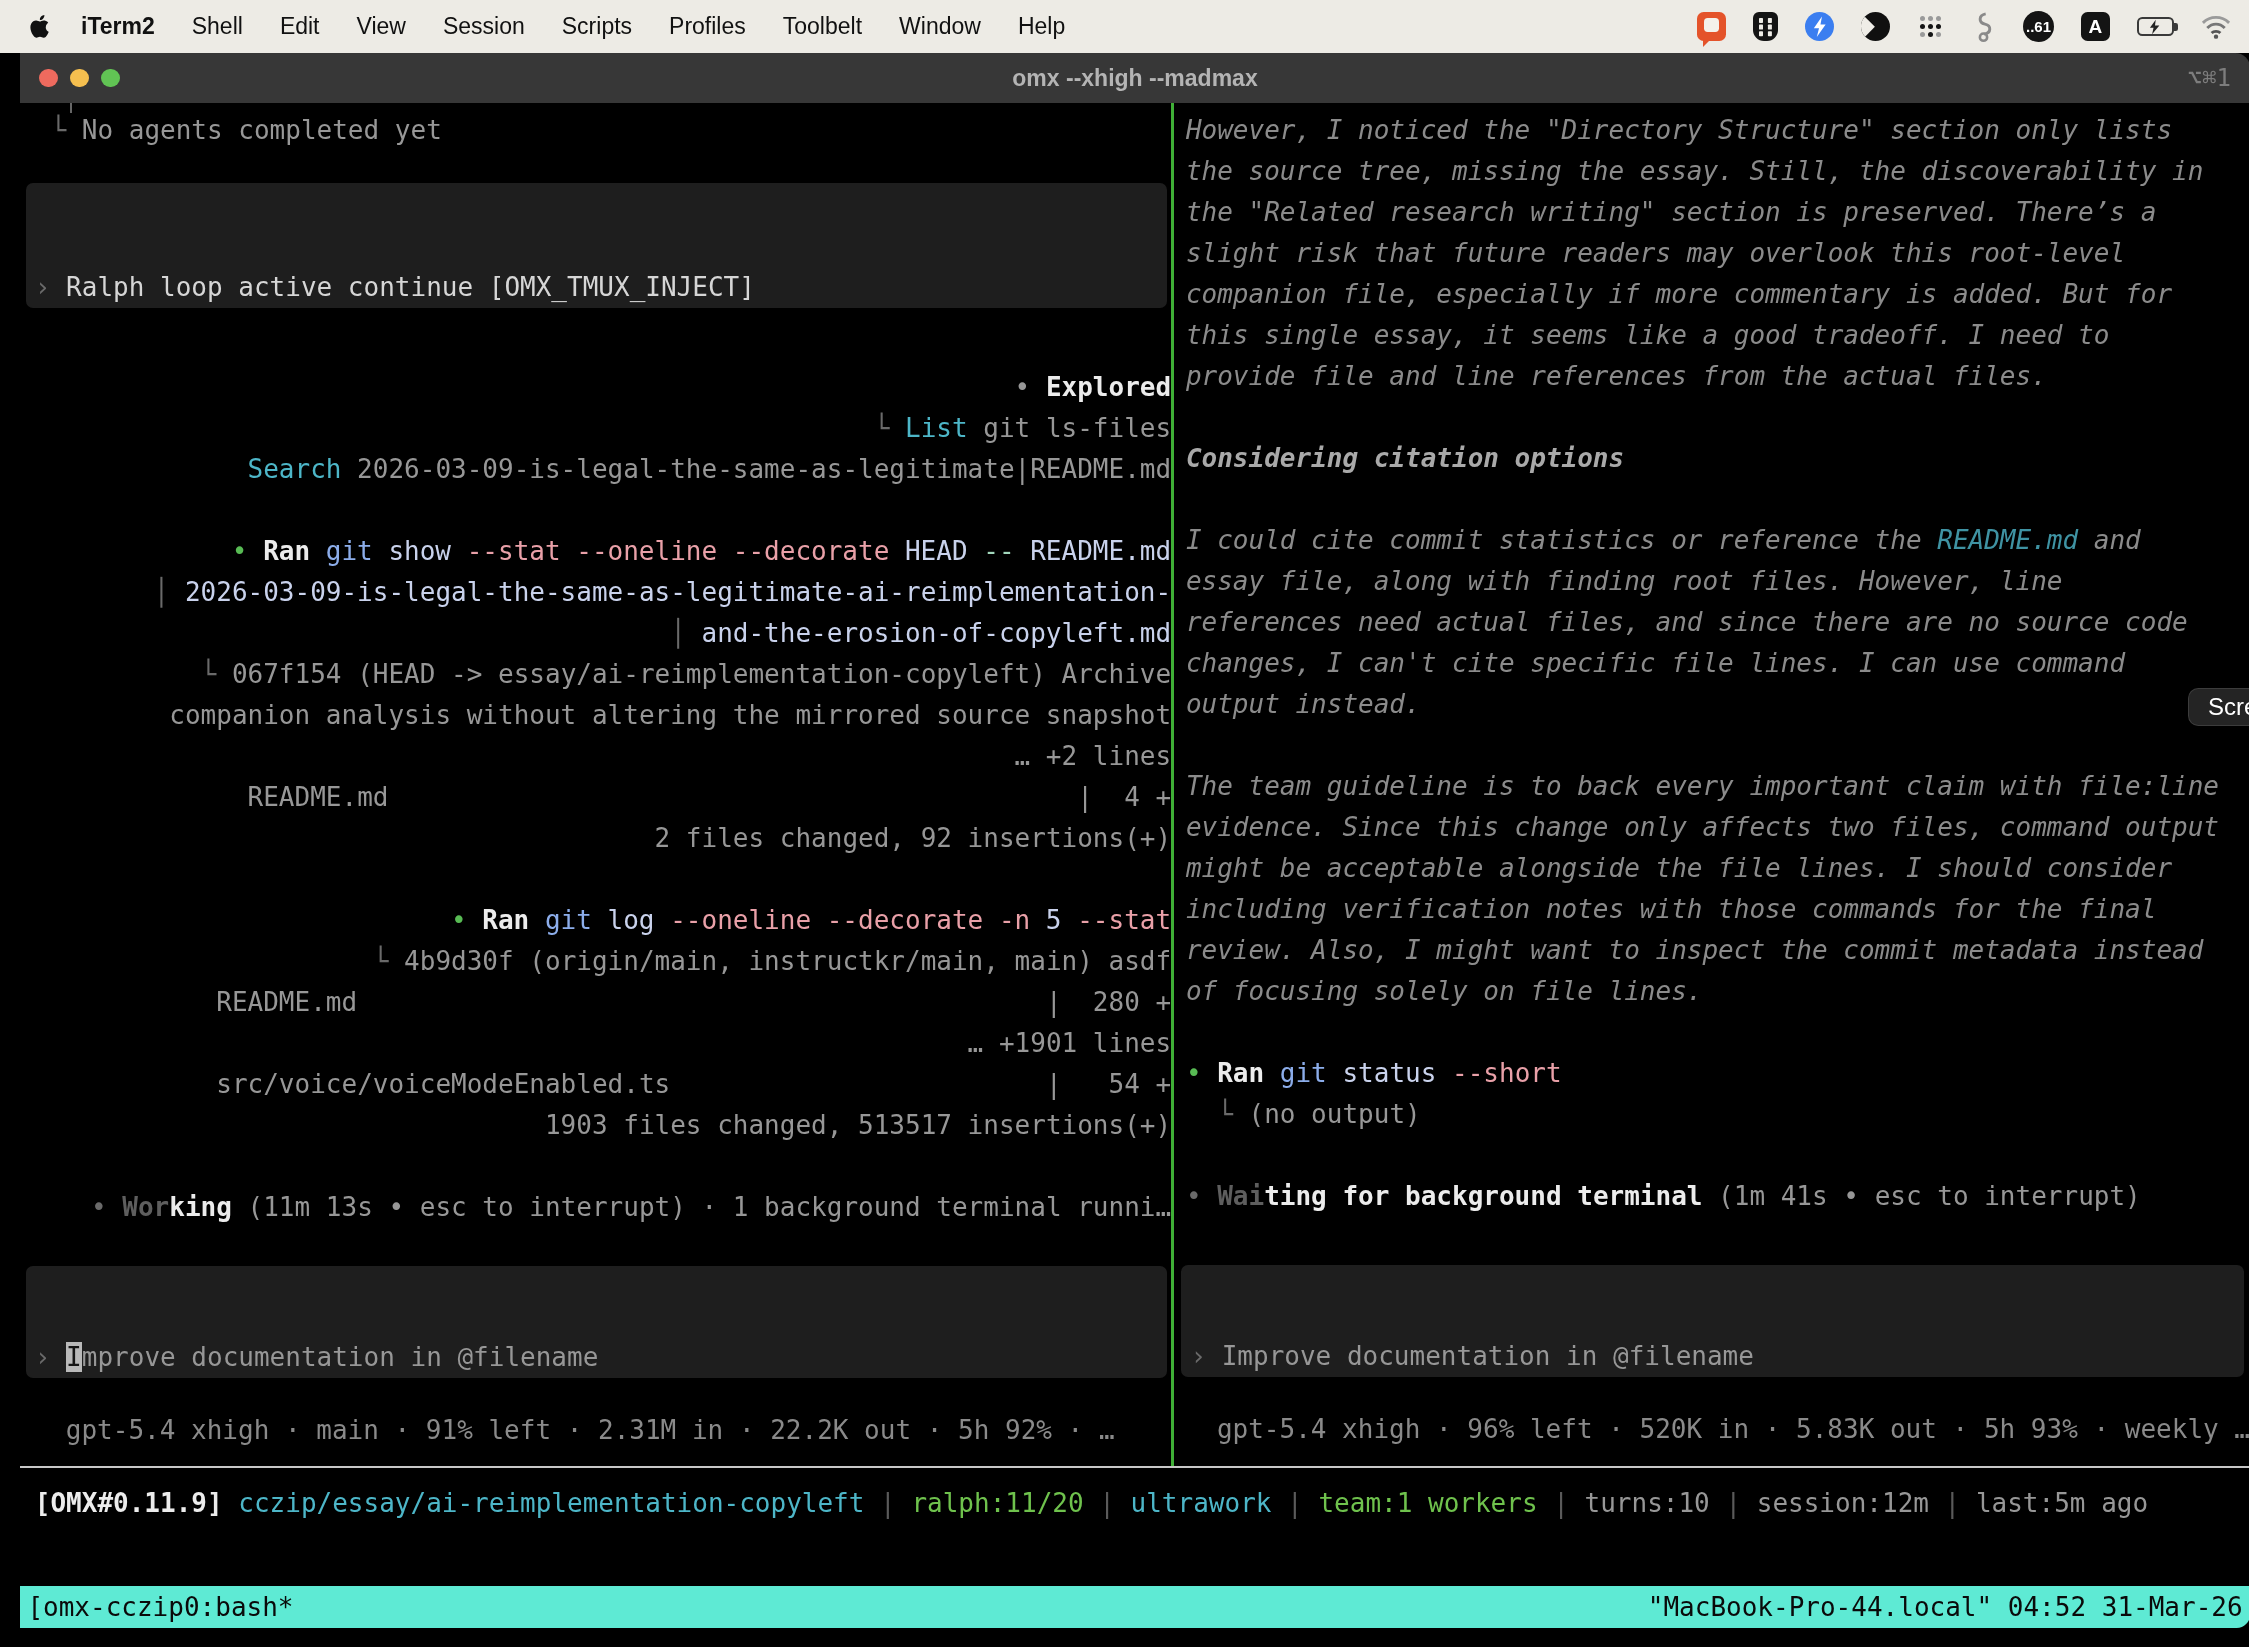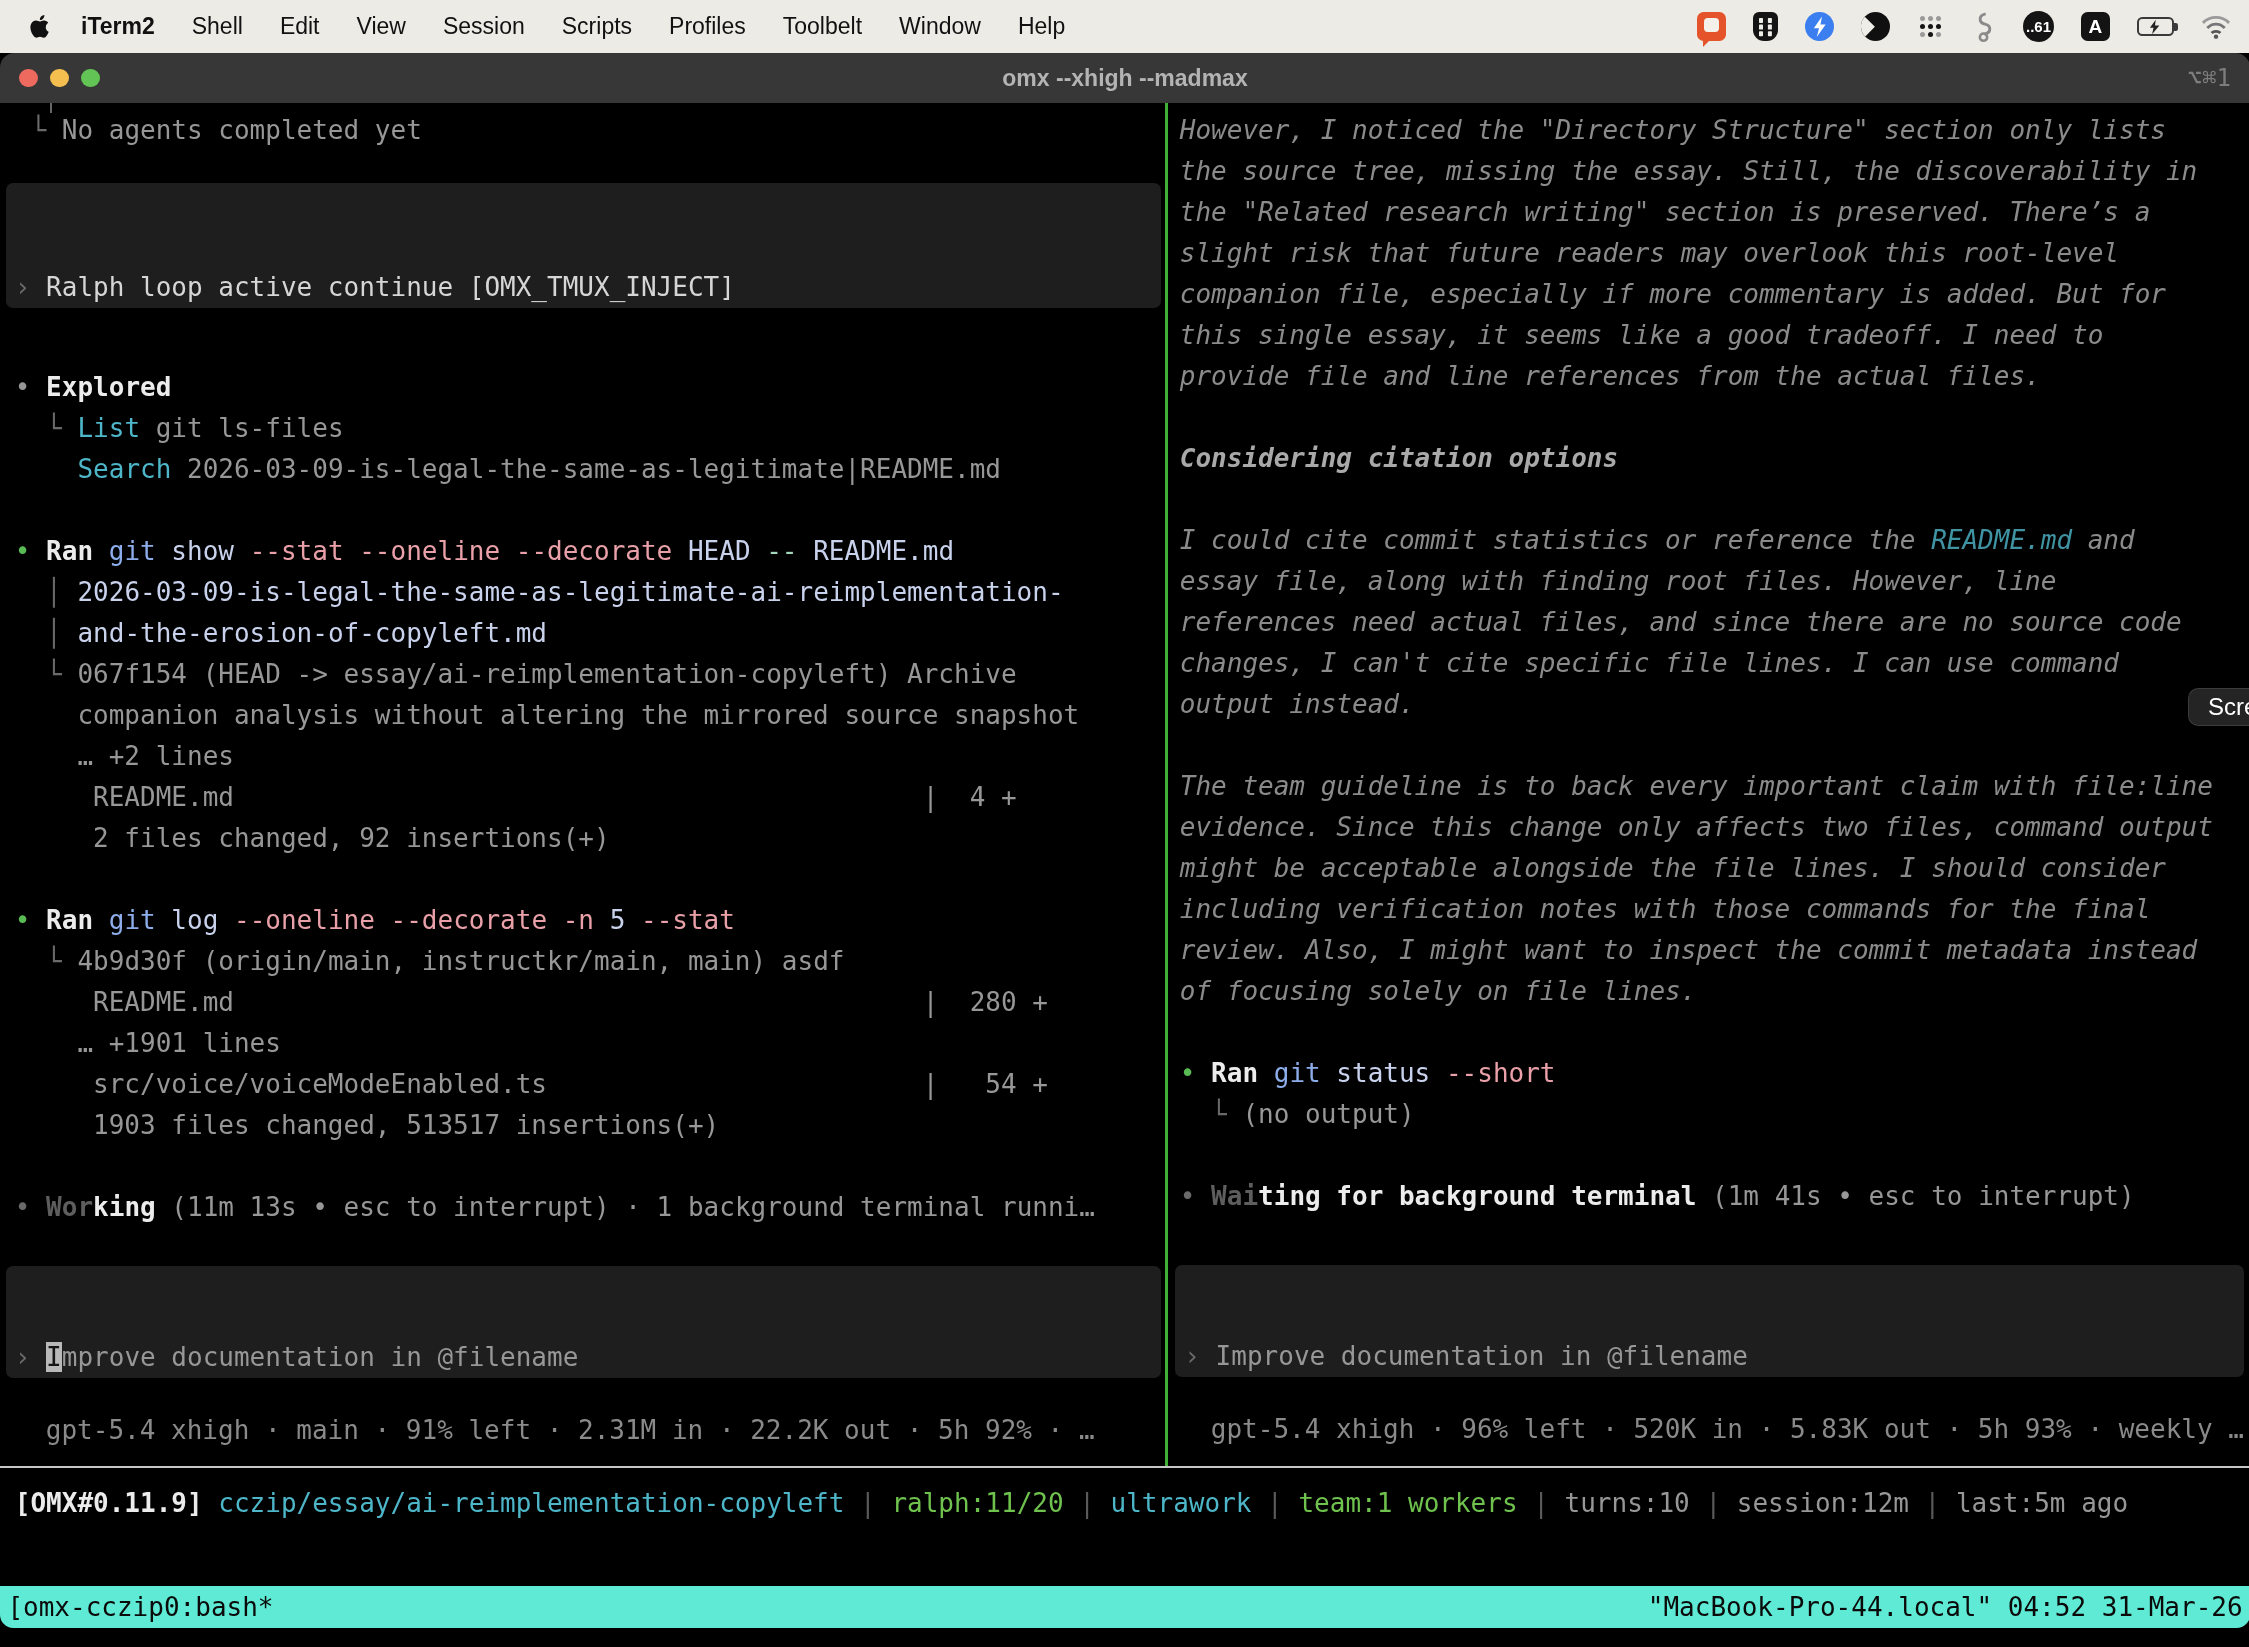--- a/index.html
+++ b/index.html
@@ -35,21 +35,21 @@
                  0 16px #9a9a9a, 8px 16px #141414, 16px 16px #9a9a9a; }
   .ic-badge61 { width:31px; height:31px; background:#141414; border-radius:50%;
                 color:#fff; font-size:15px; font-weight:bold; font-family:"Liberation Sans",sans-serif; }
   .ic-abadge { width:29.5px; height:29.5px; background:#141414; border-radius:6.6px; color:#fff;
                font-size:19px; font-weight:bold; font-family:"Liberation Sans",sans-serif; }
   .ic-batt { width:37px; height:19px; border:2.2px solid #3a3a3a; border-radius:5.2px; position:relative; }
   .ic-batt::after { content:""; position:absolute; right:-5.9px; top:4.4px; width:3.7px; height:7.4px;
                     background:#3a3a3a; border-radius:0 2.2px 2.2px 0; }
 
   
-  .window { height:1575px; background:#000; border-radius:14.8px 14.8px 13.3px 13.3px; overflow:hidden; }
+  .window { height:1575px; background:#000; border-radius:14.8px 14.8px 13.3px 13.3px; overflow:hidden;padding-left:20px; }
   .titlebar { height:50px; background:#373737; position:relative; display:flex; align-items:center; }
   .lights { display:flex; gap:12.5px; padding-left:19px; }
   .light { width:18.5px; height:18.5px; border-radius:50%; }
   .l-close { background:#ee6a5e; } .l-min { background:#f5bf4f; } .l-zoom { background:#61c454; }
   .wtitle { position:absolute; left:0; right:0; text-align:center; color:#b4b4b4;
             font-family:"Liberation Sans", sans-serif; font-weight:bold; font-size:23px; }
   .wshort { margin-left:auto; padding-right:19px; color:#7d7d7d; font-size:24px; }
 
   
   .term { height:1363px; display:flex; position:relative; background:#000; }
@@ -66,21 +66,21 @@
   .sg-pink{color:#e9a0a8} .sg-mint{color:#a2d8bc} .sg-grn{color:#58bb54}
   .sg-it{color:#8b8b8b;font-style:italic} .sg-itb{color:#a9a9a9;font-style:italic;font-weight:bold}
   .sg-teal{color:#3f93a3;font-style:italic}
   .sg-grn2{color:#6fc24d} .sg-pipe{color:#5a5a5a}
   .sg-cursor{background:#b9b9b9;color:#151515}
 
   .inputbox { background:#1e1e1e; border-radius:7px; padding-left:8.9px; display:flex; align-items:flex-end; }
   .box1 { margin:32px 4.4px 0 -8.9px; height:125px; }
   .box2 { margin:38px 4.4px 0 -8.9px; height:112px; }
   .boxR { margin:48px 5.9px 0 -4.4px; height:112px; }
-  .body-left { margin-top:59px; }
+  .body-left { margin-top:59px;text-align:right; }
   .statusline { margin-top:32px; text-indent:31px; color:#8a8a8a; }
 
   .overlay-btn { position:absolute; right:0; top:585px; width:62px; height:38px;
                  background:#242424; border:1.5px solid #3c3c3c; border-right:none;
                  border-radius:10.3px 0 0 10.3px; color:#fff; font-family:"Liberation Sans",sans-serif;
                  font-size:24px; line-height:35px; padding-left:19px; }
 
   .hrule { height:2.2px; background:#c7c7c7; }
   .omxbar { height:118px; padding:14.8px 0 0 14.8px; }
   .tmuxbar { height:42px; background:#5eead4; display:flex; justify-content:space-between;

